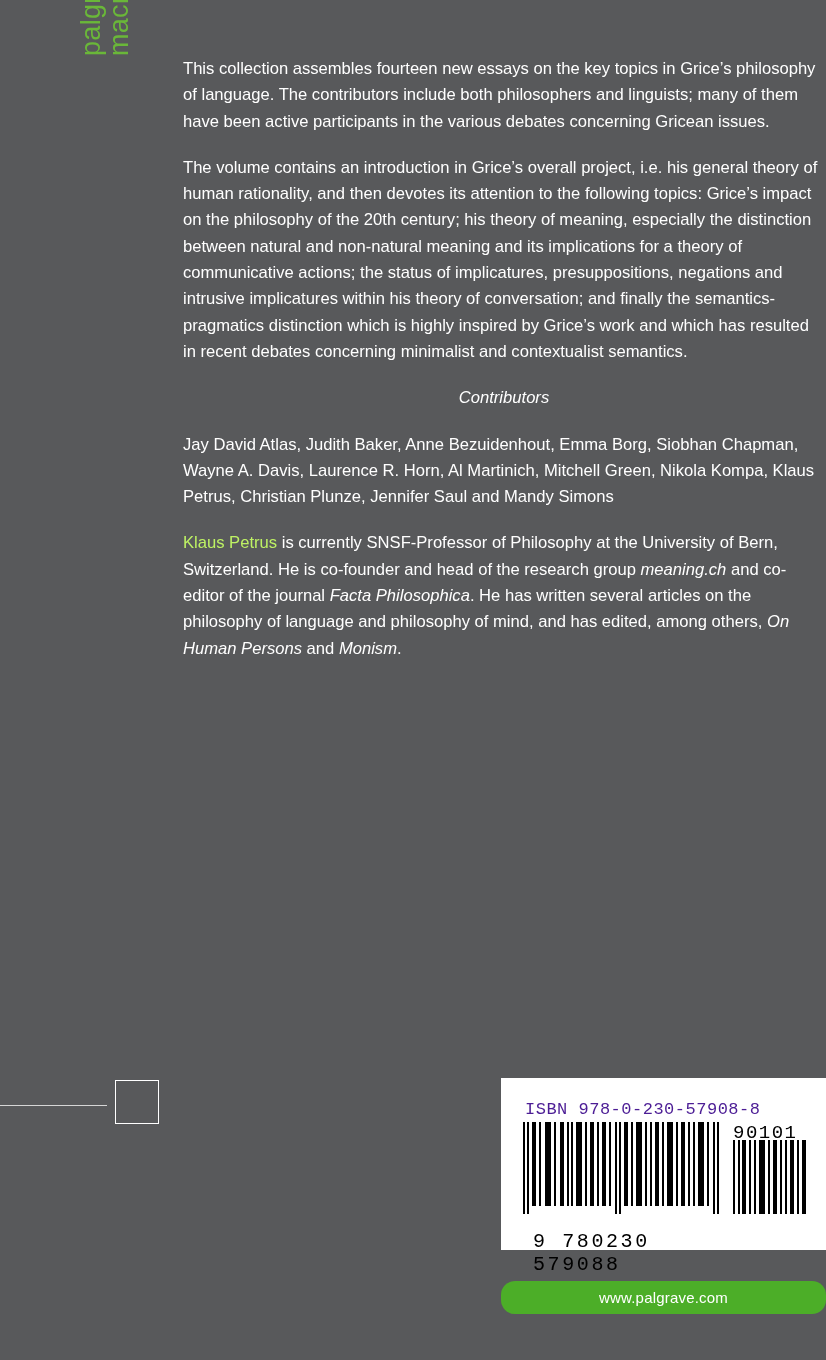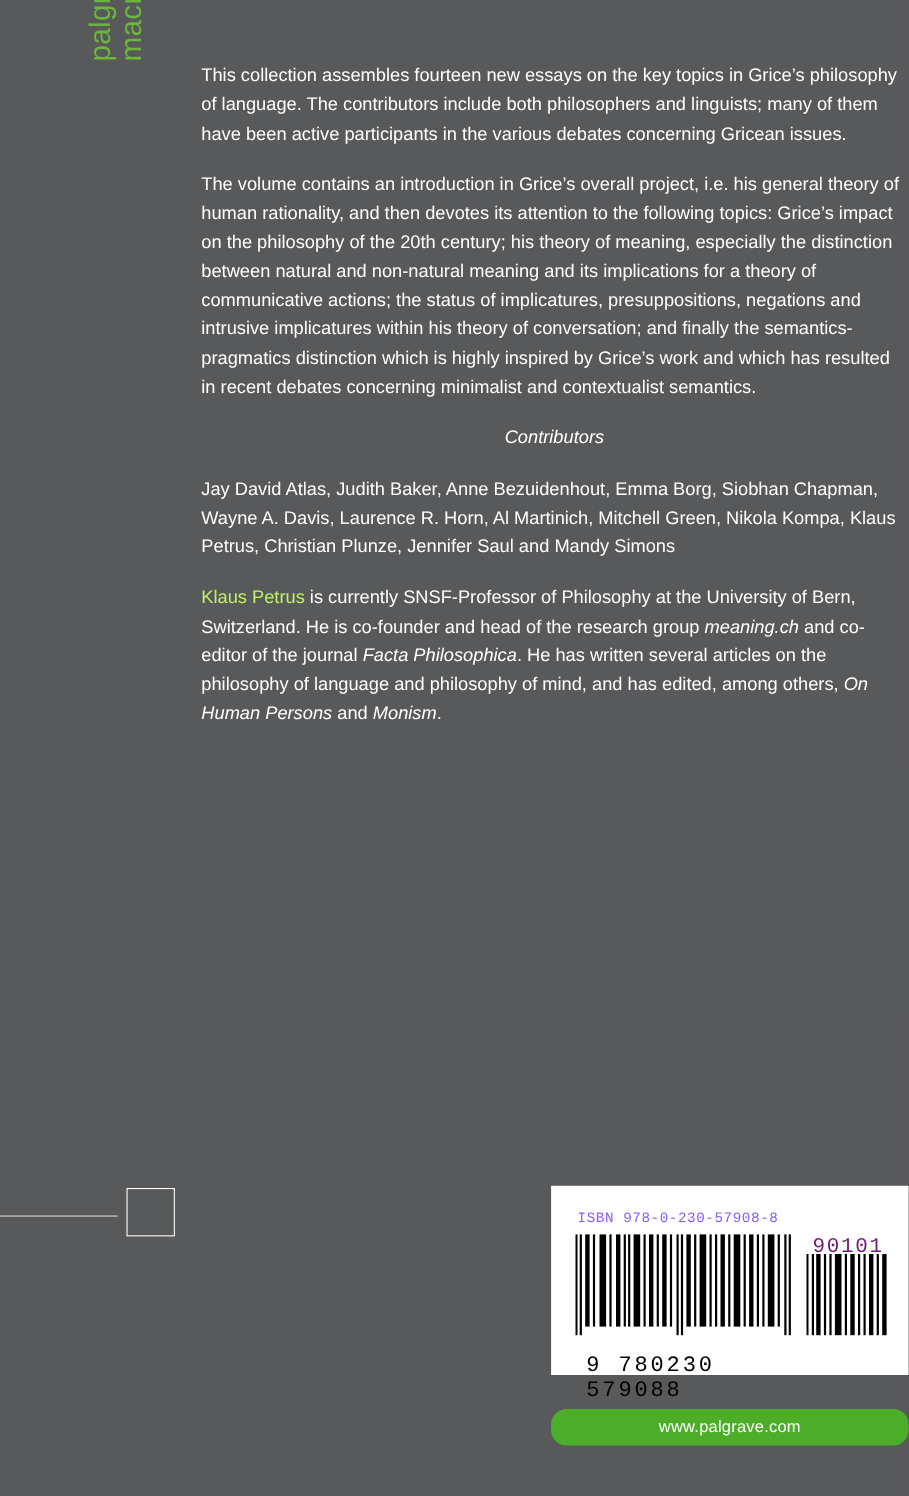--- a/index.html
+++ b/index.html
@@ -90,22 +90,22 @@
     top: 1078px;
     width: 325px;
     height: 172px;
     background: #ffffff;
   }
   .isbn-text {
     position: absolute;
     left: 24px;
     top: 22px;
     font-family: "Liberation Mono", monospace;
-    font-size: 13px;
-    color: #8b5cf6;
+    font-size: 17px;
+    color: #4c1d95;
     letter-spacing: 0.5px;
   }
   .barcode-main {
     position: absolute;
     left: 22px;
     top: 44px;
     width: 200px;
     height: 92px;
   }
   .barcode-addon {
@@ -113,24 +113,23 @@
     left: 232px;
     top: 62px;
     width: 76px;
     height: 74px;
   }
   .addon-digits {
     position: absolute;
     left: 232px;
     top: 44px;
     width: 76px;
-    text-align: center;
     font-family: "Liberation Mono", monospace;
     font-size: 19px;
-    color: #701a75;
+    color: #000000;
     letter-spacing: 1.5px;
   }
   .barcode-digits {
     position: absolute;
     left: 32px;
     top: 136px;
     width: 206px;
     font-family: "Liberation Mono", monospace;
     font-size: 20px;
     color: #000000;

